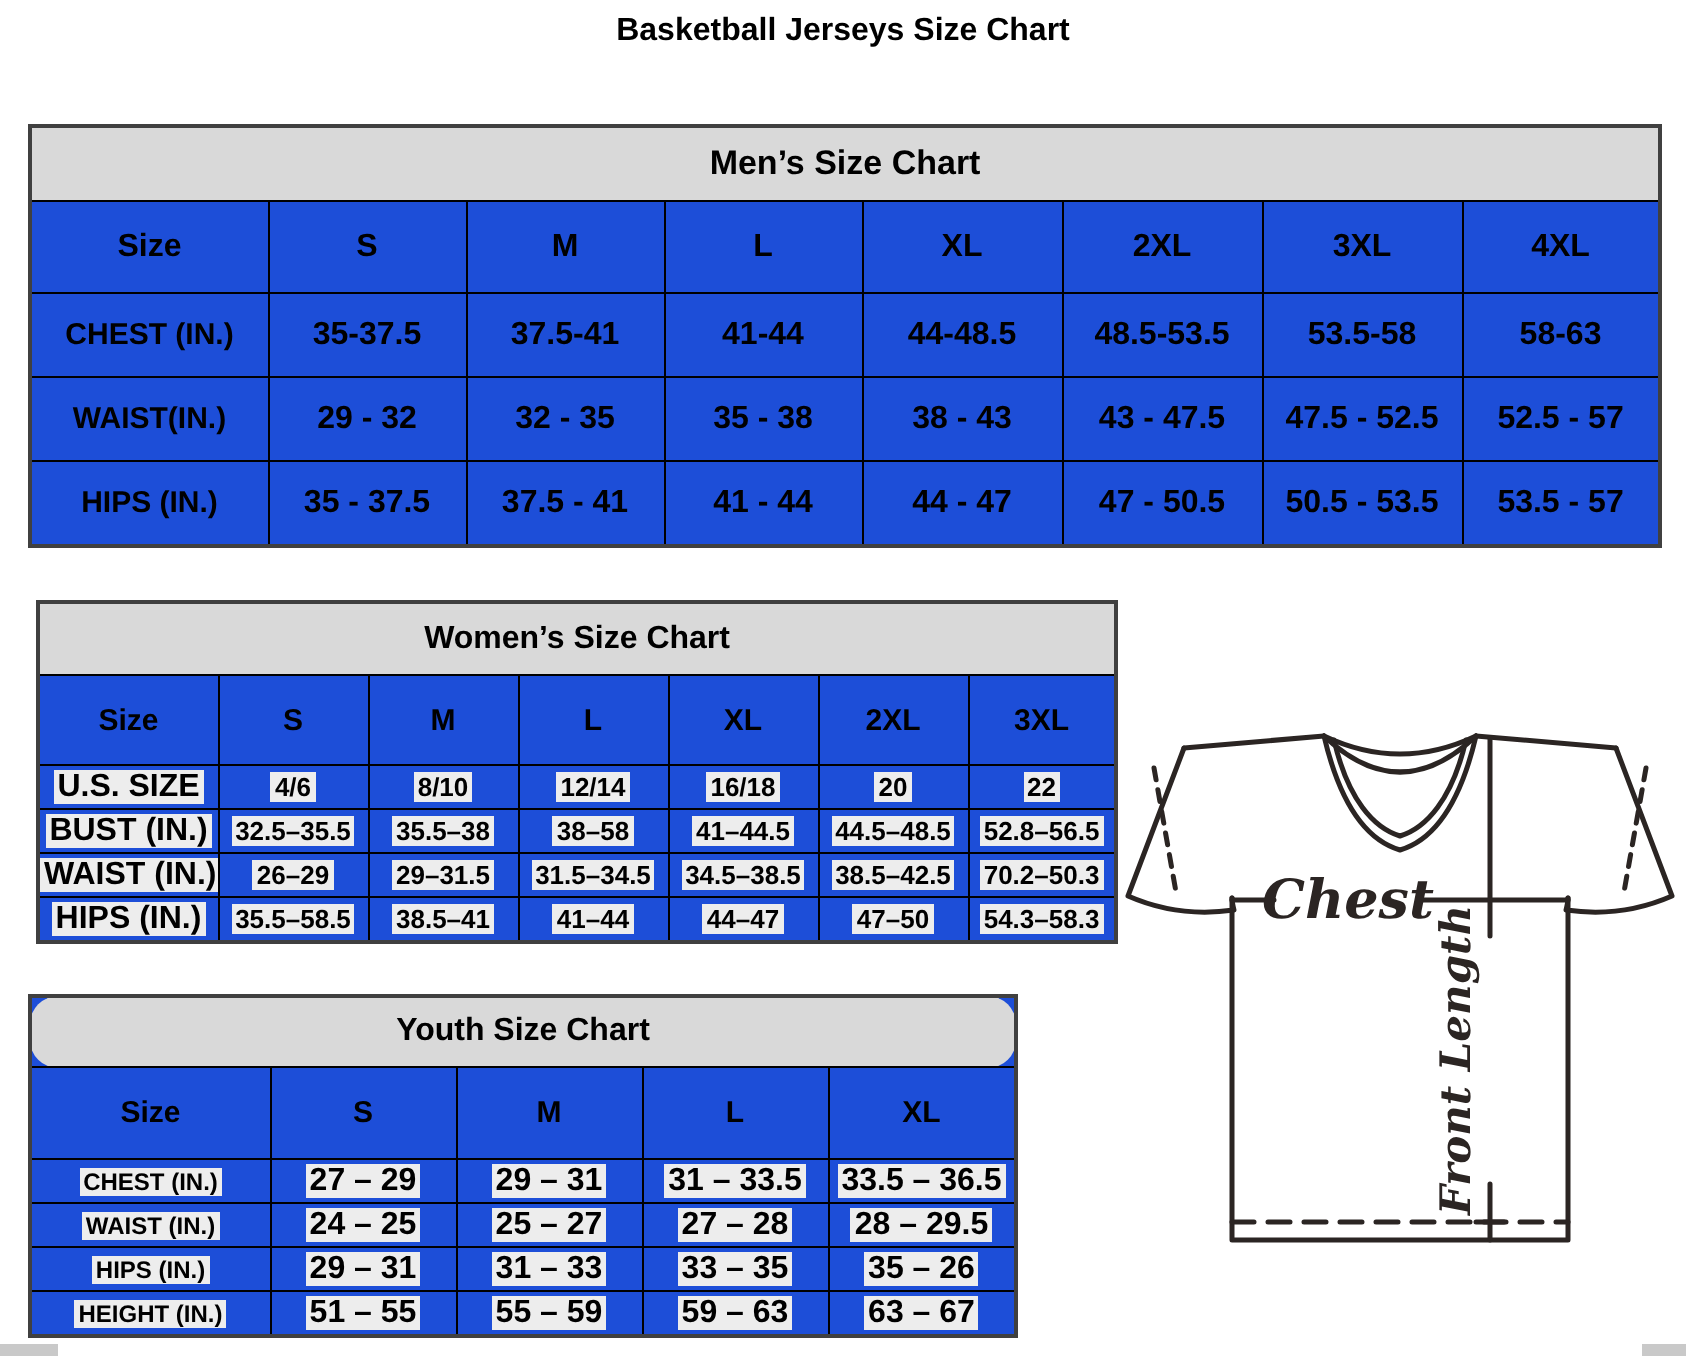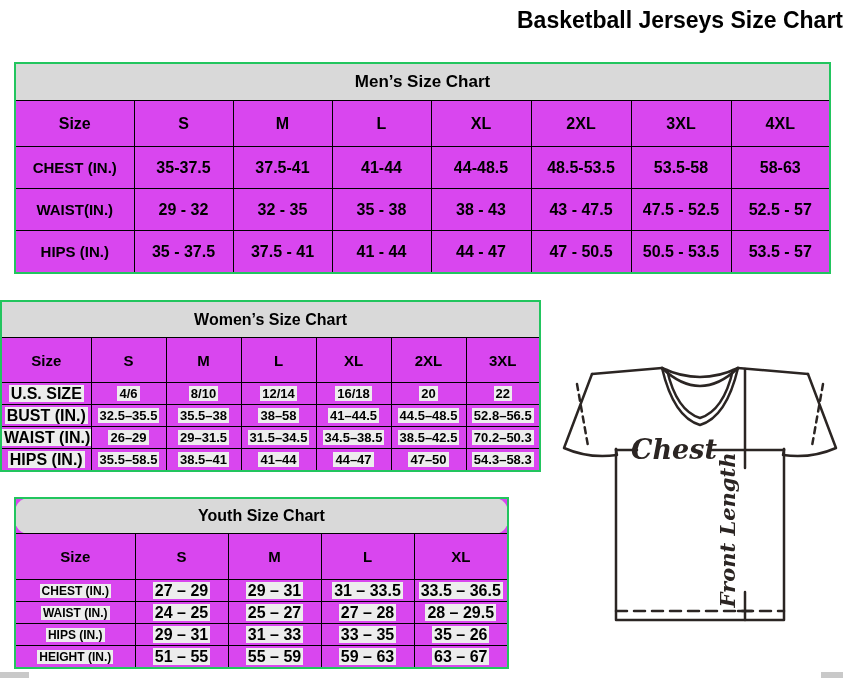--- a/index.html
+++ b/index.html
@@ -2,41 +2,41 @@
 <html><head>
 <meta charset="utf-8">
 <style>
   html,body{margin:0;padding:0;}
   body{
     width:843px;height:679px;position:relative;overflow:hidden;
     background:#ffffff;color:#000;
     font-family:"Liberation Sans",sans-serif;
   }
   .page-title{
-    margin:0;padding-top:7px;text-align:right;
-    font-size:23px;font-weight:700;color:#000;
+    margin:0;padding-top:7px;text-align:center;
+    font-size:16px;font-weight:700;color:#000;
     font-family:"Liberation Sans",sans-serif;
   }
   table{
     position:absolute;border-collapse:collapse;table-layout:fixed;
-    background:#d946ef;border:2px solid #22c55e;
+    background:#1d4ed8;border:2px solid #404040;
   }
   td{
     border:1px solid #000;text-align:center;vertical-align:middle;
     font-weight:700;color:#000;padding:0;overflow:hidden;white-space:nowrap;
   }
   .title-cell{background:#d9d9d9;}
   
   #men-table{left:14px;top:62px;width:815px;}
   #men-table .title-cell{height:36px;font-size:17px;}
   #men-table .col-head{height:45px;font-size:16px;}
   #men-table tbody.rows td{height:41px;font-size:16px;}
   #men-table tbody.rows .row-label{font-size:15px;}
   
-  #women-table{left:0;top:300px;width:539px;}
+  #women-table{left:18px;top:300px;width:539px;}
   #women-table .title-cell{height:35px;font-size:16px;}
   #women-table .col-head{height:44px;font-size:15px;}
   #women-table tbody.rows td{height:21px;font-size:13px;}
   #women-table tbody.rows .row-label{font-size:16px;}
   
   #youth-table{left:14px;top:497px;width:493px;}
   #youth-table .title-cell{height:34px;font-size:16px;border-radius:14px;}
   #youth-table .col-head{height:45px;font-size:15px;}
   #youth-table tbody.rows td{height:21px;font-size:16px;}
   #youth-table tbody.rows .row-label{font-size:12px;}

